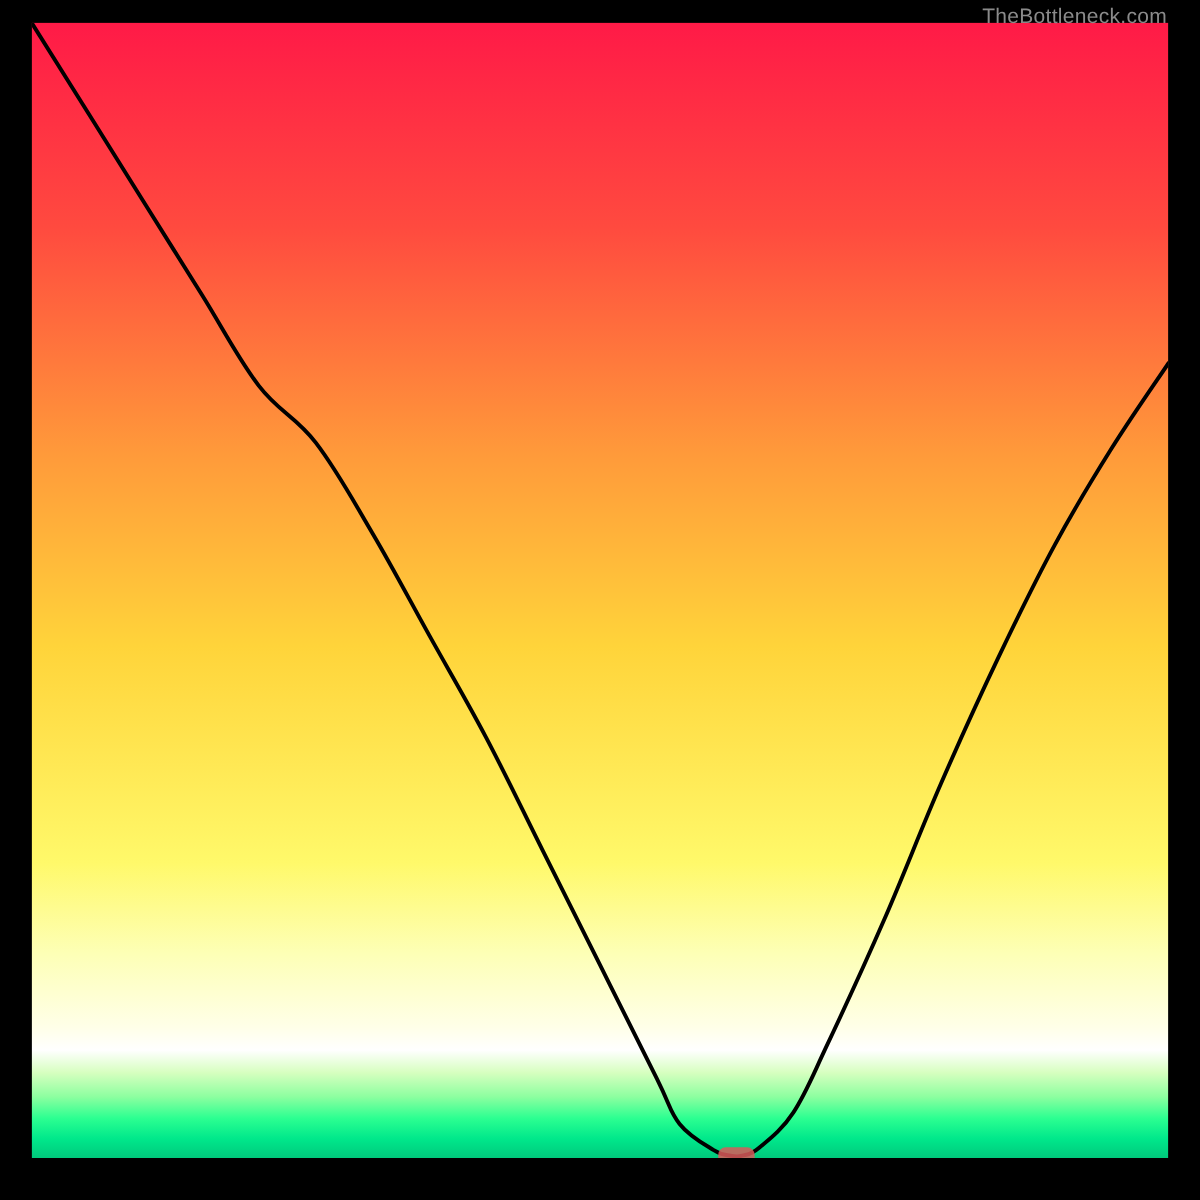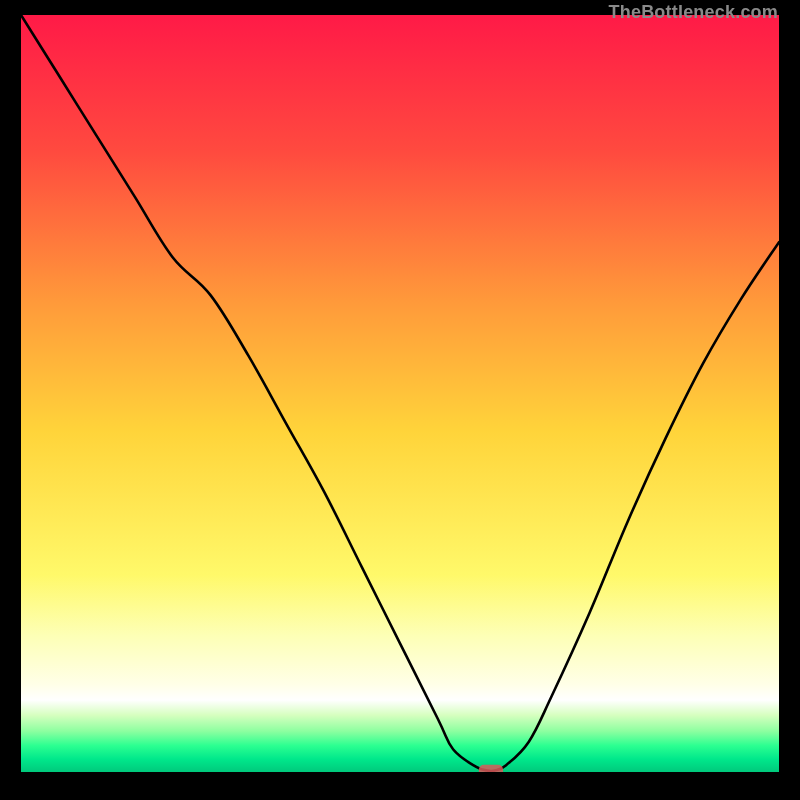--- a/index.html
+++ b/index.html
@@ -24,22 +24,22 @@
     top: 15px;
     width: 758px;
     height: 757px;
     overflow: hidden;
   }
   .watermark {
     position: absolute;
     top: 2px;
     right: 22px;
     font-family: Arial, Helvetica, sans-serif;
-    font-size: 18px;
-    font-weight: 700;
+    font-size: 14px;
+    font-weight: 400;
     color: #8a8a8a;
     letter-spacing: 0.2px;
     user-select: none;
   }
   svg {
     display: block;
   }
   .marker {
     fill: #d85a5a;
     opacity: 0.85;

